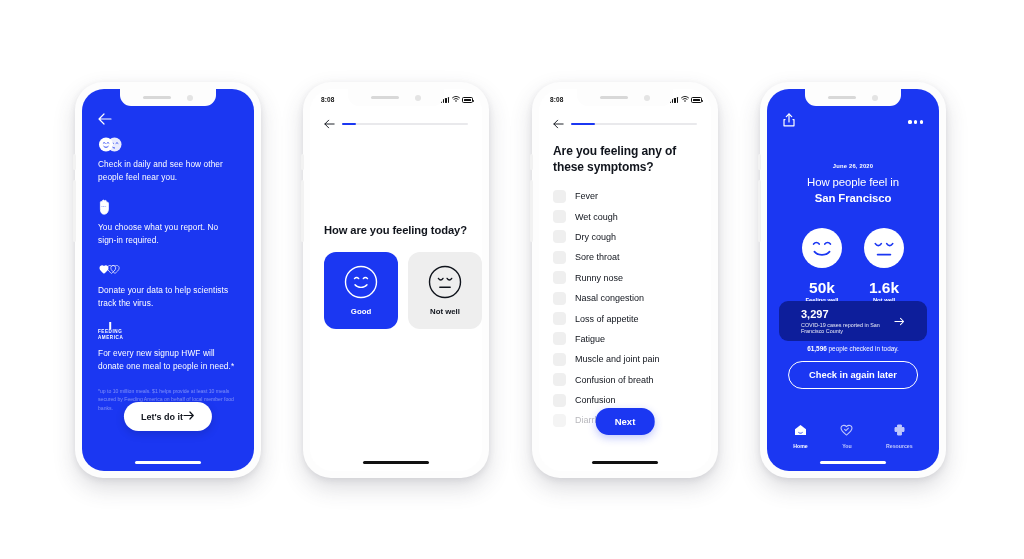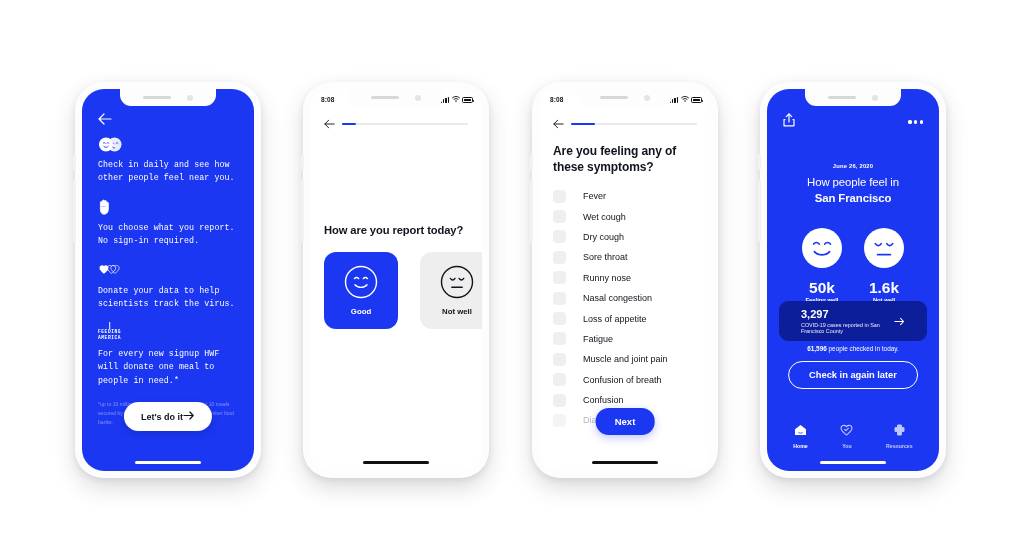--- a/index.html
+++ b/index.html
@@ -82,21 +82,21 @@
     width: 66px; height: 3px; border-radius: 2px; background: #111;
   }
   .home-ind.light { background: #ffffff; }
 
   
   #p1 { left: 75px; top: 82px; }
   .p1-body { position: absolute; top: 0; left: 0; right: 0; bottom: 0; padding: 22px 16px 0 16px; color: #fff; }
   .back-arrow-w {
     width: 14px; height: 12px; margin-bottom: 12px;
   }
-  .feat { margin-bottom: 13px; font-family: Liberation Mono, monospace; }
+  .feat { margin-bottom: 13px; }
   .feat .ficon { height: 17px; margin-bottom: 6px; display: flex; align-items: flex-end; }
   .feat p {
     font-size: 8.3px; line-height: 1.62; color: #fff;
     font-weight: 400; letter-spacing: .01em;
   }
   .fa-logo { font-size: 4.6px; font-weight: 700; line-height: 1.25; letter-spacing: .55px; color: #fff; }
   .fa-mark { position: relative; display: inline-block; }
   .fa-mark::after {
     content: ""; position: absolute; left: 50%; top: -7px;
     width: 1.6px; height: 7px; background: #fff; transform: translateX(-50%);
@@ -129,40 +129,40 @@
   #p3 .progress-fill { width: 19%; }
 
   #p2 { left: 303px; top: 82px; }
   .q-title {
     position: absolute; left: 14px; right: 14px; top: 135px;
     font-size: 11.2px; font-weight: 700; color: #10141c;
     letter-spacing: -.1px;
   }
   .mood-row {
     position: absolute; left: 14px; top: 163px;
-    display: flex; gap: 22px;
+    display: flex; gap: 10px;
   }
   .mood {
     width: 74px; height: 77px; border-radius: 12px;
     display: flex; flex-direction: column; align-items: center; justify-content: center;
     gap: 6px;
   }
   .mood.sel { background: #1B37F2; color: #fff; }
   .mood.unsel { background: #eeeeee; color: #10141c; }
   .mood span { font-size: 7.8px; font-weight: 700; }
 
   
   #p3 { left: 532px; top: 82px; }
   .sym-title {
     position: absolute; left: 14px; right: 16px; top: 54px;
     font-size: 12px; font-weight: 700; line-height: 1.35; color: #10141c;
     letter-spacing: -.1px;
   }
   .sym-list { position: absolute; left: 14px; right: 10px; top: 97px; }
-  .sym-item { display: flex; align-items: center; gap: 17px; height: 20.4px; }
+  .sym-item { display: flex; align-items: center; gap: 9px; height: 20.4px; }
   .cb { width: 13px; height: 13px; border-radius: 4px; background: #efefef; flex: 0 0 auto; }
   .sym-item label { font-size: 9px; color: #10141c; }
   .sym-item.dim label { color: #b9b9bd; }
   .sym-item.dim .cb { background: #f4f4f4; }
   .next-btn {
     position: absolute; left: 50%; transform: translateX(-50%);
     bottom: 36px;
     background: #1B37F2; color: #fff;
     border-radius: 13px;
     padding: 8px 19px;
@@ -344,21 +344,21 @@
         <span>
           <svg width="11" height="10" viewBox="0 0 13 11" fill="none">
             <path d="M5.5 1L1 5.5 5.5 10M1 5.5h11" stroke="#10141c" stroke-width="1.1" stroke-linecap="round" stroke-linejoin="round"></path>
           </svg>
         </span>
         <span class="progress-track">
           <span class="progress-fill"></span>
         </span>
       </div>
 
-      <div class="q-title">How are you report today?</div>
+      <div class="q-title">How are you feeling today?</div>
 
       <div class="mood-row">
         <div class="mood sel">
           <span>
             <svg width="34" height="34" viewBox="0 0 34 34">
               <circle cx="17" cy="17" r="15.5" fill="none" stroke="#fff" stroke-width="1.4"></circle>
               <path d="M10.5 13.6c1.2-1.5 3-1.5 4.2 0M19.3 13.6c1.2-1.5 3-1.5 4.2 0" stroke="#fff" stroke-width="1.4" fill="none" stroke-linecap="round"></path>
               <path d="M11 19.8c2.8 3.4 9.2 3.4 12 0" stroke="#fff" stroke-width="1.4" fill="none" stroke-linecap="round"></path>
             </svg>
           </span>

